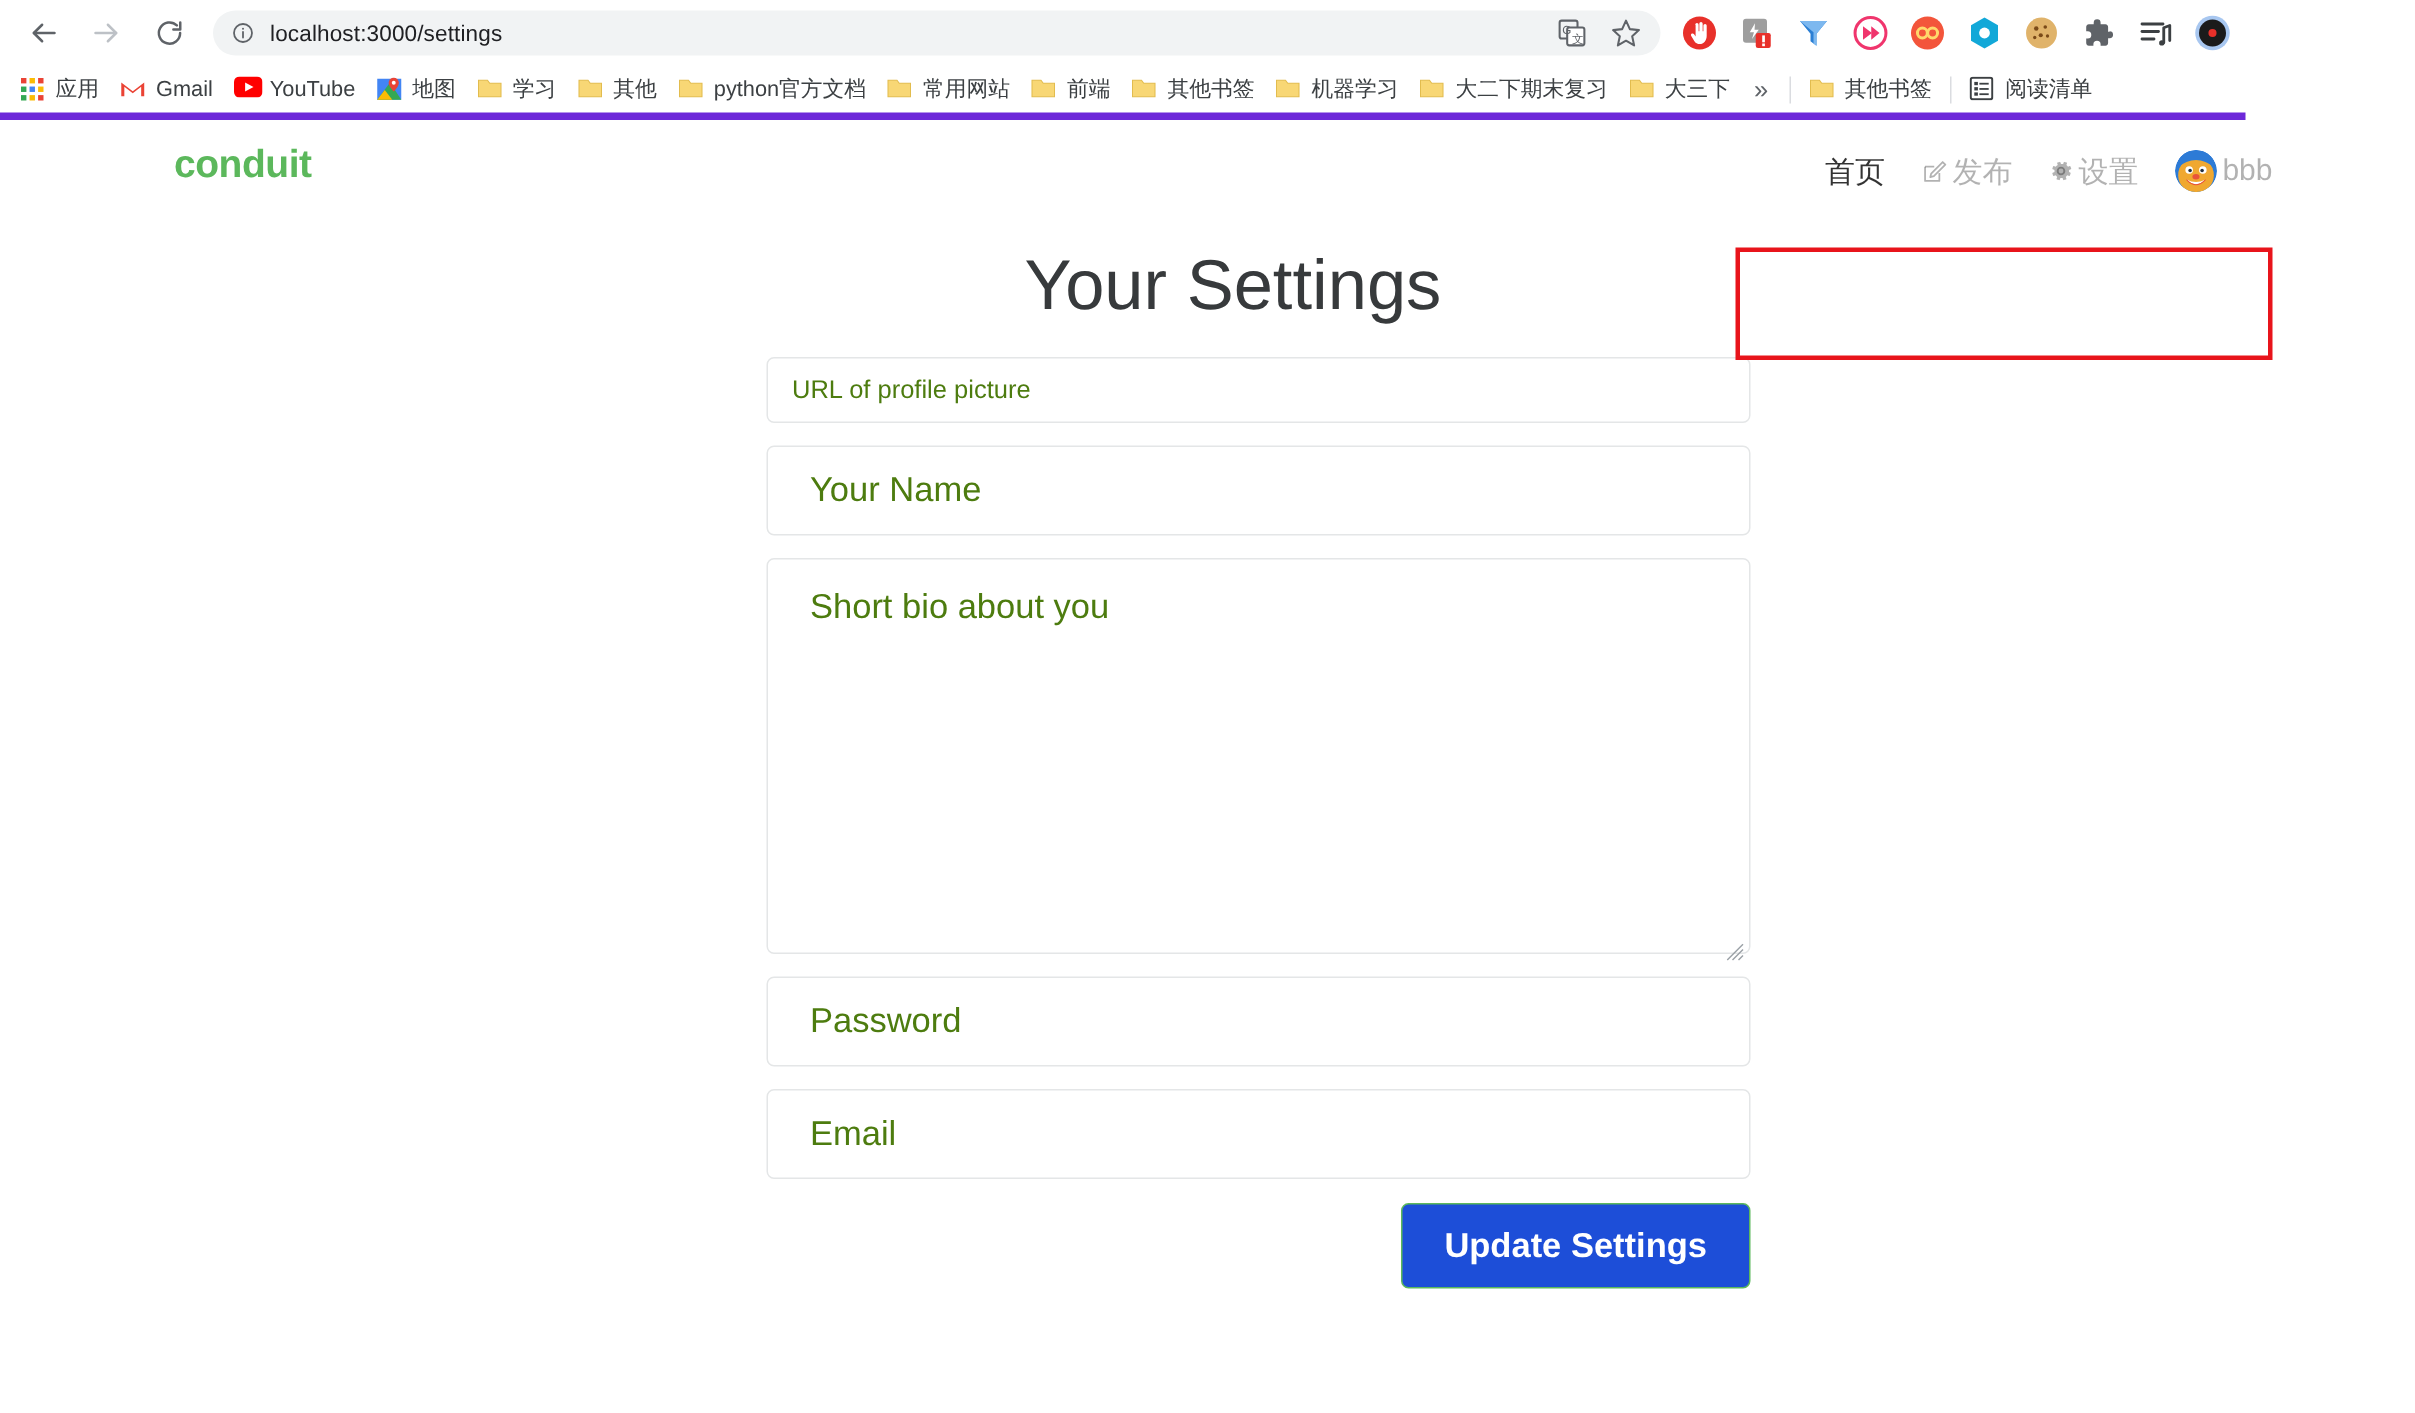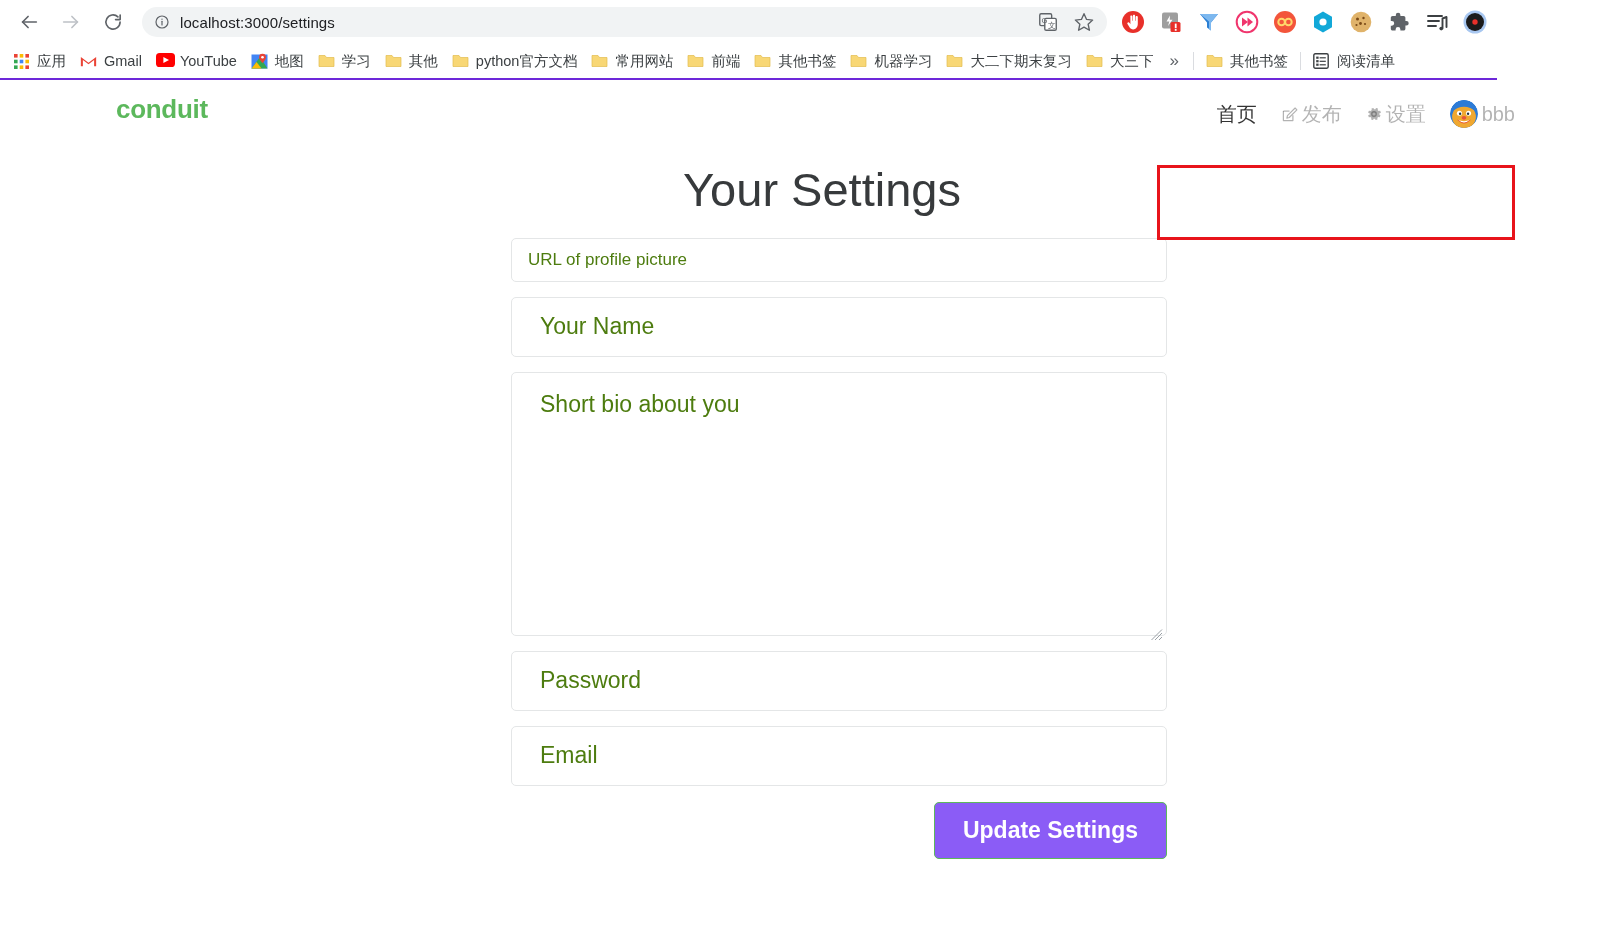--- a/index.html
+++ b/index.html
@@ -79,21 +79,21 @@
     gap: 14px;
   }
   .ext { width: 24px; height: 24px; position: relative; display:block; }
 
   
   #bookmarks-bar {
     height: 36px;
     display: flex;
     align-items: center;
     padding: 0 6px;
-    border-bottom: 2px solid #6d28d9;
+    border-bottom: 5px solid #6d28d9;
     font-size: 14.5px;
     color: #3c4043;
     overflow: hidden;
     white-space: nowrap;
   }
   .bm {
     display: flex;
     align-items: center;
     height: 26px;
     padding: 0 7px;
@@ -207,21 +207,21 @@
     width: 12px; height: 12px;
   }
 
   #submit-row {
     display: flex;
     justify-content: flex-end;
     width: 656px;
     margin-top: 16px;
   }
   #update-settings-button {
-    background: #8b5cf6;
+    background: #1d4ed8;
     color: #ffffff;
     border: 1px solid #5CB85C;
     border-radius: 5px;
     font-size: 23px;
     font-weight: bold;
     padding: 15px 28px;
     font-family: "Liberation Sans", sans-serif;
     cursor: pointer;
     line-height: 1.1;
   }

